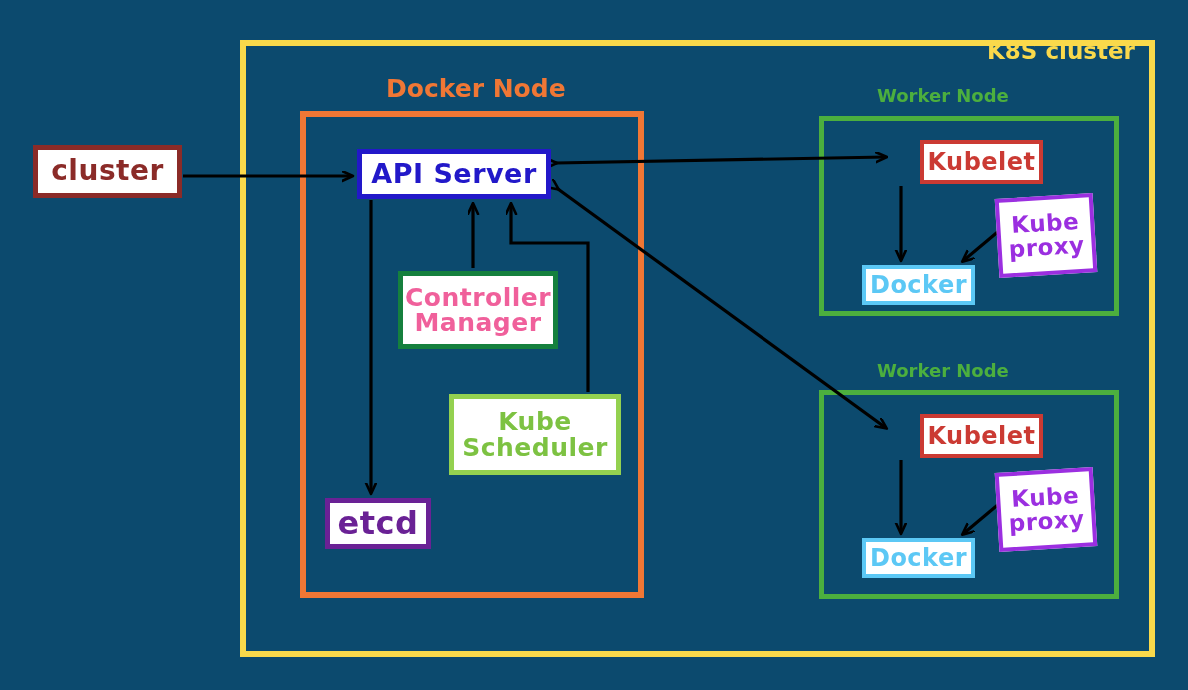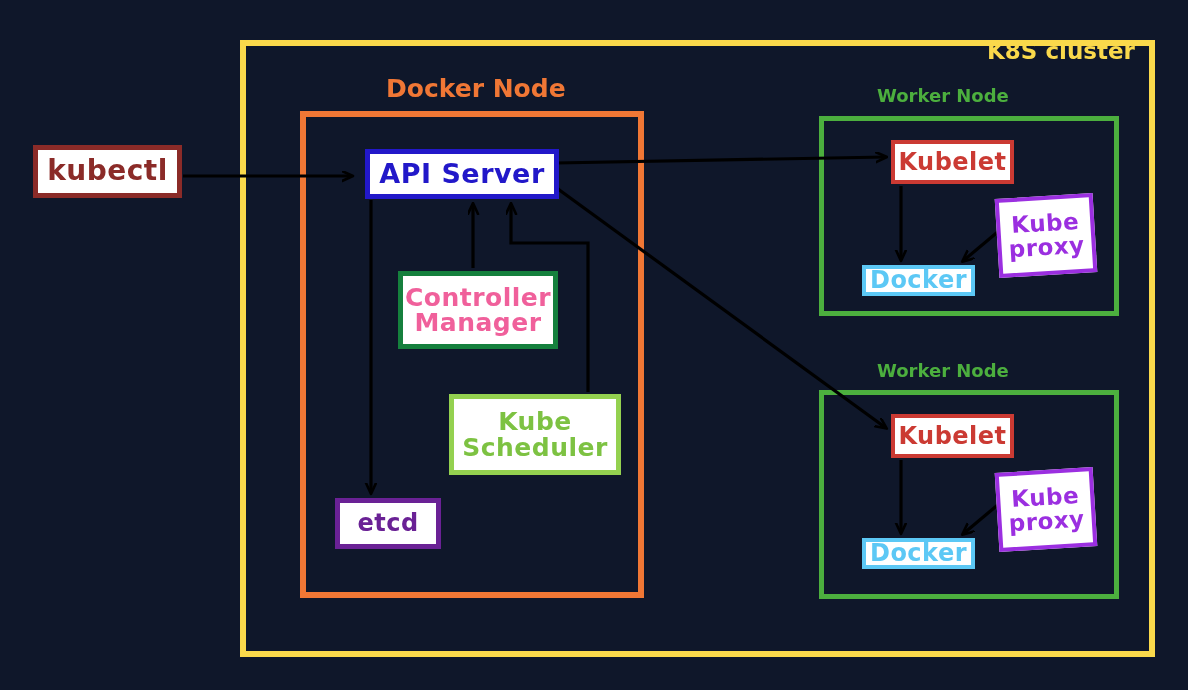--- a/index.html
+++ b/index.html
@@ -7,21 +7,21 @@
     padding: 0;
     background: #ffffff;
   }
   body {
     font-family: "DejaVu Sans", sans-serif;
   }
   #canvas {
     position: relative;
     width: 1188px;
     height: 690px;
-    background: #0f172a;
+    background: #0c4a6e;
     overflow: hidden;
   }
   svg.layer {
     position: absolute;
     left: 0;
     top: 0;
     width: 1188px;
     height: 690px;
     pointer-events: none;
   }
@@ -98,53 +98,53 @@
     border: 5px solid #8B2B28;
     color: #8B2B28;
     font-size: 28px;
   }
   .b-apiserver {
     left: 357px; top: 149px;
     width: 194px; height: 50px;
     border: 5px solid #2218C9;
     color: #2218C9;
     font-size: 27px;
-    margin-left: 8px;
   }
   .b-controller {
     left: 398px; top: 271px;
     width: 160px; height: 78px;
     border: 5px solid #15803d;
     color: #F0609B;
     font-size: 25px;
   }
   .b-scheduler {
     left: 449px; top: 394px;
     width: 172px; height: 81px;
     border: 5px solid #94D150;
     color: #7DC242;
     font-size: 25px;
   }
   .b-etcd {
-    left: 335px; top: 498px;
+    left: 325px; top: 498px;
     width: 106px; height: 51px;
     border: 5px solid #6A2195;
     color: #6A2195;
-    font-size: 24px;
+    font-size: 32px;
   }
   .b-kubelet {
     width: 123px; height: 44px;
     border: 4px solid #CB3A33;
     color: #CB3A33;
     font-size: 24px;
+    margin-left: 29px;
   }
   .b-kubelet.k1 { left: 891px; top: 140px; }
   .b-kubelet.k2 { left: 891px; top: 414px; }
   .b-docker {
-    width: 113px; height: 31px;
+    width: 113px; height: 40px;
     border: 4px solid #5CC8F5;
     color: #5CC8F5;
     font-size: 24px;
   }
   .b-docker.d1 { left: 862px; top: 265px; }
   .b-docker.d2 { left: 862px; top: 538px; }
   .b-kubeproxy {
     width: 98px; height: 79px;
     border: 4px solid #9B2FE0;
     color: #9B2FE0;
@@ -197,21 +197,21 @@
       <line x1="901" y1="186" x2="901" y2="260" marker-end="url(#ah)"></line>
 
       <line x1="1000" y1="230" x2="963" y2="261" marker-end="url(#ah)"></line>
 
       <line x1="901" y1="460" x2="901" y2="533" marker-end="url(#ah)"></line>
 
       <line x1="1000" y1="503" x2="963" y2="534" marker-end="url(#ah)"></line>
     </g>
   </svg>
 
-  <div class="boxlabel b-kubectl">kubectl</div>
+  <div class="boxlabel b-kubectl">cluster</div>
 
   <div class="boxlabel b-apiserver">API Server</div>
 
   <div class="boxlabel b-controller">Controller
 Manager</div>
 
   <div class="boxlabel b-scheduler">Kube
 Scheduler</div>
 
   <div class="boxlabel b-etcd">etcd</div>

